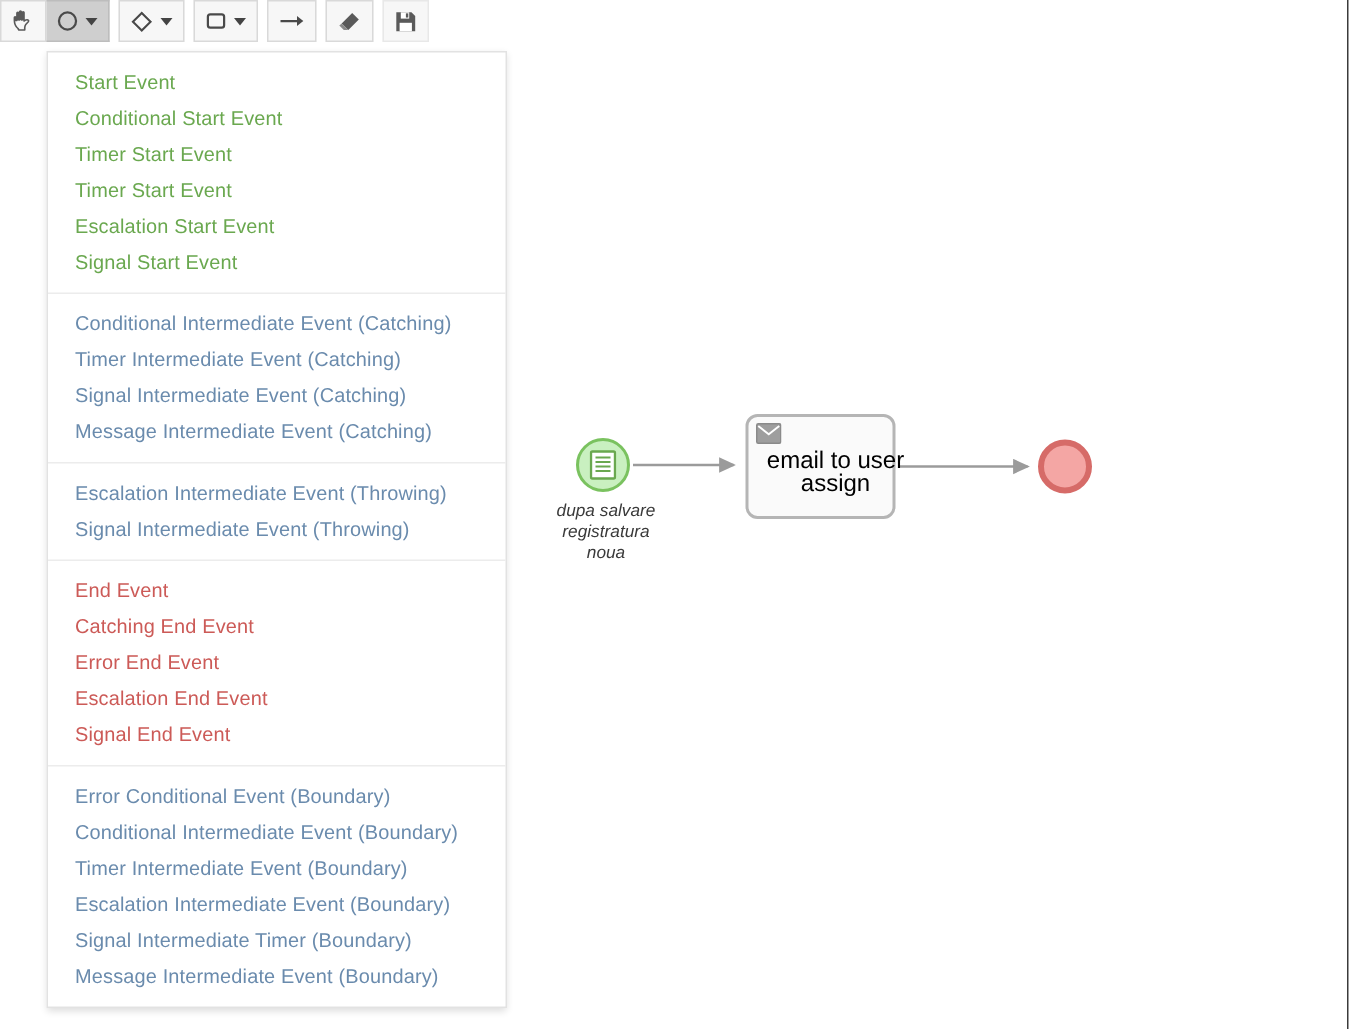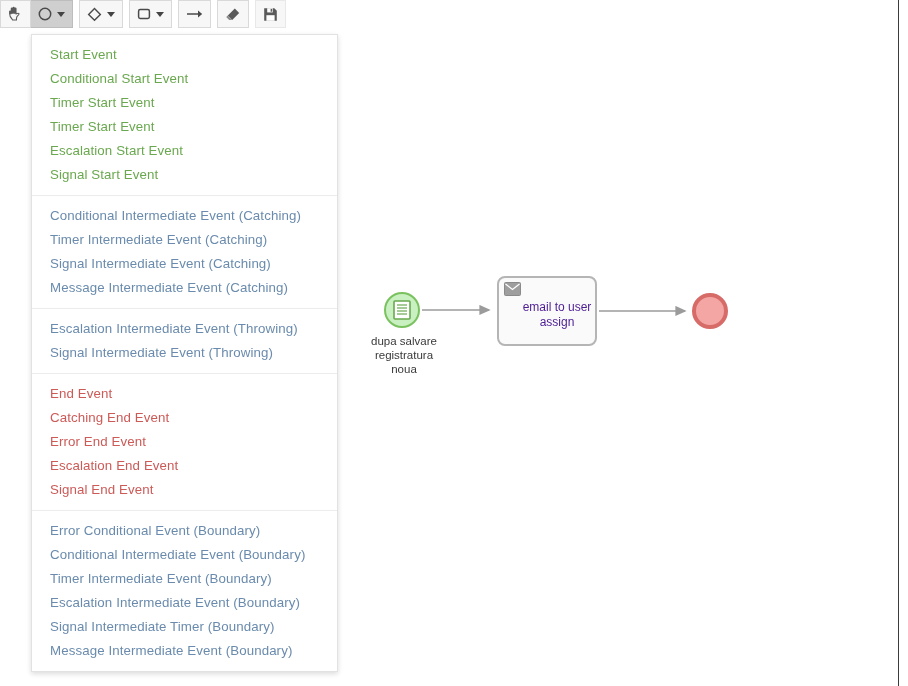--- a/index.html
+++ b/index.html
@@ -99,22 +99,22 @@
   .bpmn-label {
     position: absolute;
     font-size: 11.5px;
     color: #3a3a3a;
     text-align: center;
     line-height: 14px;
     white-space: pre-line;
   }
   .task-label {
     position: absolute;
-    font-size: 12px;
-    color: #4c1d95;
+    font-size: 16px;
+    color: #000000;
     text-align: center;
     line-height: 15px;
     white-space: pre-line;
     width: 100%;
     margin-left: 20px;
   }
   .node { position: absolute; }
 
   .start-event {
     width: 36px; height: 36px;
@@ -165,21 +165,21 @@
     <div class="node" style="left:384px; top:262px;">
       <div class="start-event">
         <svg width="18" height="20" viewBox="0 0 18 20">
           <rect x="1" y="1" width="16" height="18" rx="1" fill="#ffffff" stroke="#6aa84f" stroke-width="1.6"></rect>
           <line x1="4" y1="5" x2="14" y2="5" stroke="#6aa84f" stroke-width="1.2"></line>
           <line x1="4" y1="8" x2="14" y2="8" stroke="#6aa84f" stroke-width="1.2"></line>
           <line x1="4" y1="11" x2="14" y2="11" stroke="#6aa84f" stroke-width="1.2"></line>
           <line x1="4" y1="14" x2="14" y2="14" stroke="#6aa84f" stroke-width="1.2"></line>
         </svg>
       </div>
-      <div class="bpmn-label" style="left:-19px; top:42px; width:78px;">dupa salvare
+      <div class="bpmn-label" style="left:-19px; top:42px; width:78px;font-style:italic;">dupa salvare
 registratura
 noua</div>
     </div>
 
     <div class="node" style="left:497px; top:246px;">
       <div class="task-box">
         <svg class="task-icon" viewBox="0 0 17 14">
           <rect x="0.5" y="0.5" width="16" height="13" rx="1" fill="#9e9e9e" stroke="#8a8a8a" stroke-width="1"></rect>
           <path d="M1.5,2 L8.5,7.5 L15.5,2" fill="none" stroke="#ffffff" stroke-width="1.3"></path>
         </svg>

